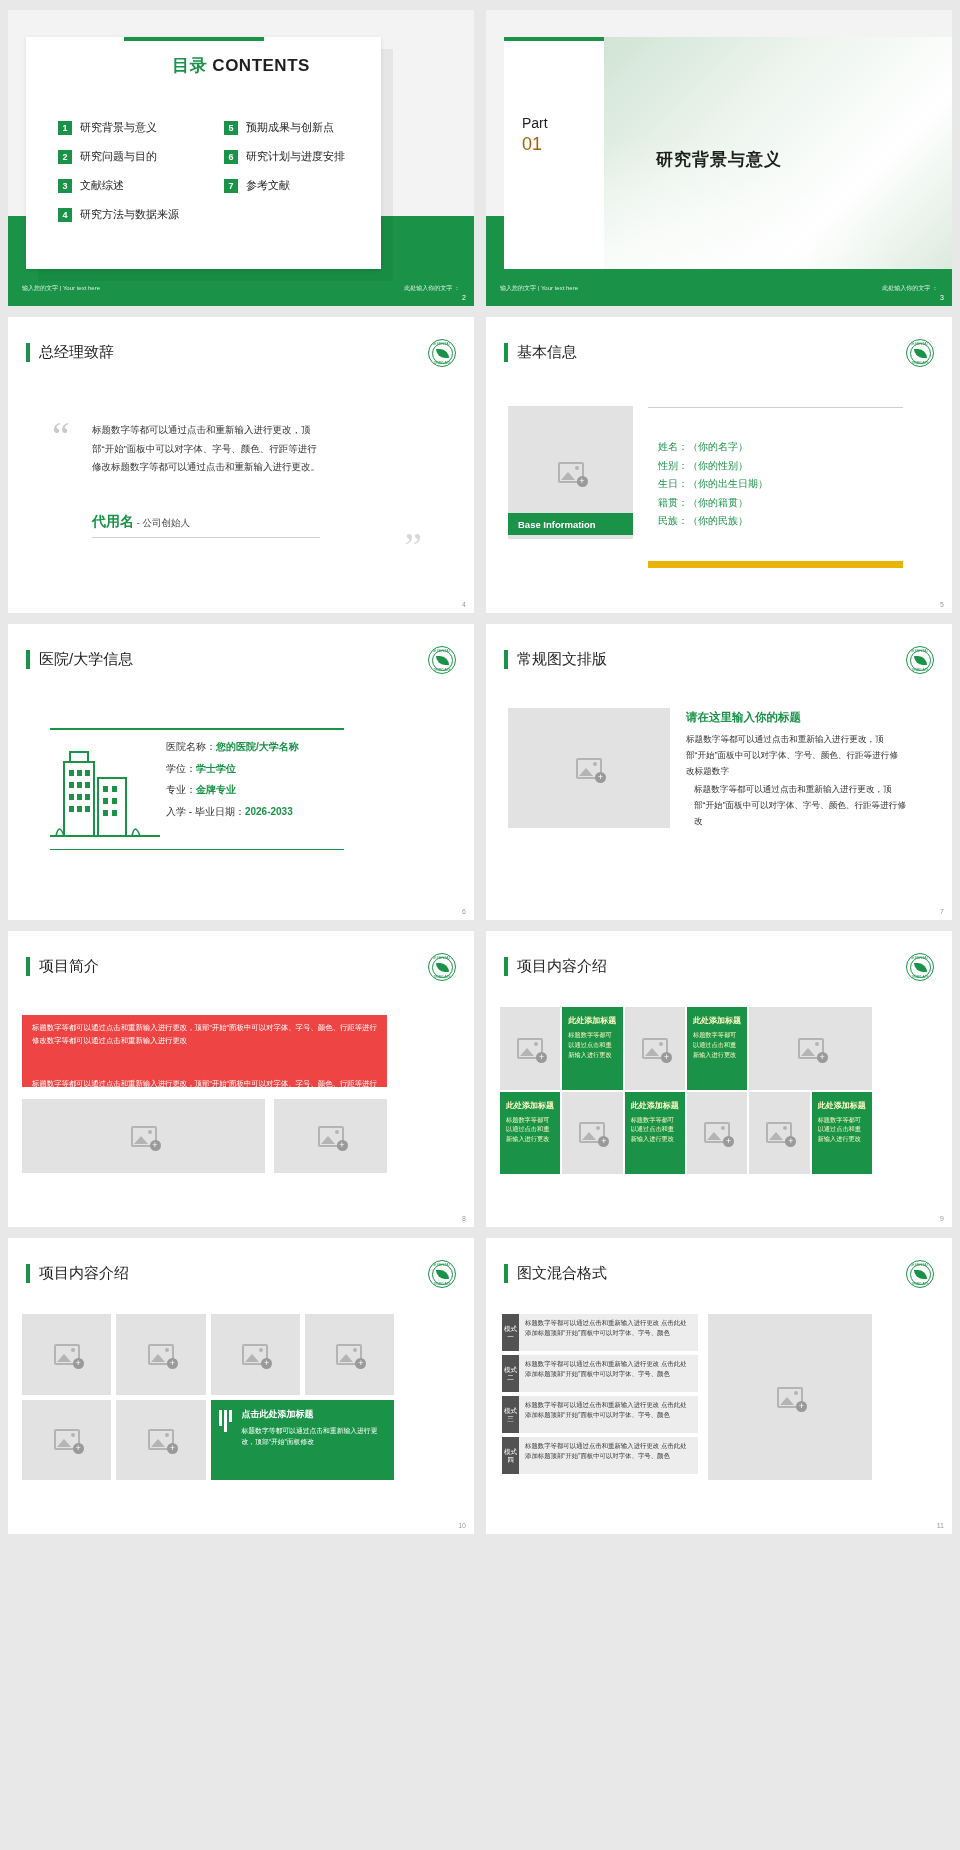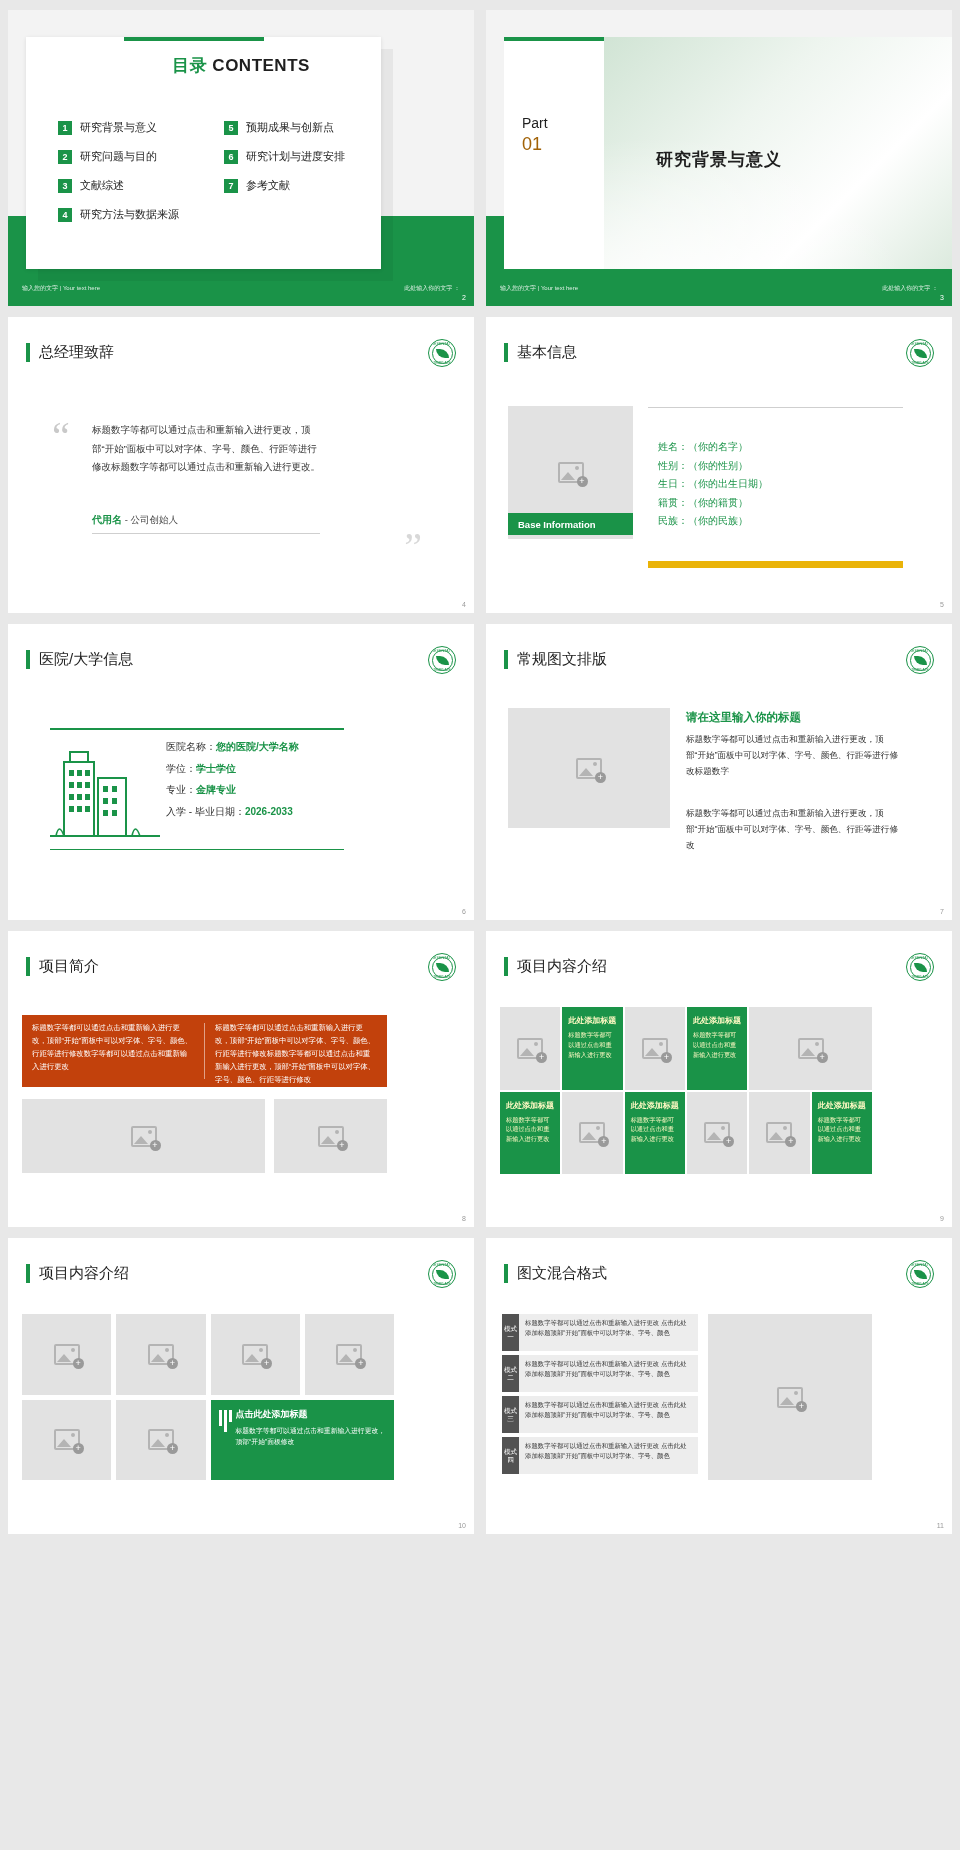--- a/index.html
+++ b/index.html
@@ -139,21 +139,21 @@
     font-family: "Liberation Serif", serif; line-height: 1;
   }
   .s4-body {
     position: absolute; left: 84px; top: 104px; width: 228px;
     font-size: 9.5px; line-height: 1.95; color: #333;
   }
   .s4-sign {
     position: absolute; left: 84px; top: 196px; width: 228px;
     font-size: 9.5px; color: #444; padding-bottom: 6px; border-bottom: 1px solid #cfcfcf;
   }
-  .s4-sign b { color: #1a9348; font-size: 10px; }
+  .s4-sign b { color: #1a9348; font-size: 14px; }
 
   
   .ph {
     background: #e2e2e2; display: flex; align-items: center; justify-content: center;
   }
   .ph-icon { width: 26px; height: 21px; position: relative; }
   .ph-icon .frame {
     position: absolute; inset: 0; border: 2px solid #b4b4b4; border-radius: 2px;
   }
   .ph-icon .mt {
@@ -183,26 +183,26 @@
   .s6-line-top { position: absolute; left: 42px; top: 104px; width: 294px; height: 2px; background: #1a9348; }
   .s6-line-bot { position: absolute; left: 42px; top: 225px; width: 294px; height: 1px; background: #1a9348; }
   .s6-build { position: absolute; left: 42px; top: 112px; width: 110px; height: 110px; }
   .s6-rows { position: absolute; left: 158px; top: 112px; width: 190px; font-size: 10px; color: #333; line-height: 2.15; }
   .s6-rows b { color: #1a9348; font-weight: bold; }
 
   
   .s7-img { position: absolute; left: 22px; top: 84px; width: 162px; height: 120px; }
   .s7-title { position: absolute; left: 200px; top: 86px; font-size: 11.5px; font-weight: bold; color: #1a9348; }
   .s7-p1 { position: absolute; left: 200px; top: 108px; width: 215px; font-size: 8.6px; color: #333; line-height: 1.85; }
-  .s7-p2 { position: absolute; left: 200px; top: 158px; width: 215px; font-size: 8.6px; color: #333; line-height: 1.85; margin-top: 24px; }
+  .s7-p2 { position: absolute; left: 208px; top: 158px; width: 215px; font-size: 8.6px; color: #333; line-height: 1.85; }
 
   
   .s8-green {
-    position: absolute; left: 14px; top: 84px; width: 365px; height: 72px; background: #c2410c;
-    display: flex; color: #fff;
+    position: absolute; left: 14px; top: 84px; width: 365px; height: 72px; background: #ef4444;
+    display: flex; color: #fff; flex-direction: column;
   }
   .s8-green .col { flex: 1; padding: 7px 10px; font-size: 7.4px; line-height: 1.75; }
   .s8-green .sep { width: 1px; background: rgba(255,255,255,.5); margin: 8px 0; }
   .s8-imgA { position: absolute; left: 14px; top: 168px; width: 243px; height: 74px; }
   .s8-imgB { position: absolute; left: 266px; top: 168px; width: 113px; height: 74px; }
 
   
   .s9-grid {
     position: absolute; left: 14px; top: 76px; width: 372px; height: 167px;
     display: grid; grid-template-columns: repeat(6, 1fr); grid-template-rows: 1fr 1fr; gap: 2px;
@@ -210,21 +210,21 @@
   .cell-img { background: #e2e2e2; display: flex; align-items: center; justify-content: center; }
   .cell-txt { background: #1a9348; color: #fef9c3; padding: 8px 6px; }
   .cell-txt .t { font-size: 8px; font-weight: bold; margin-bottom: 4px; }
   .cell-txt .d { font-size: 6.2px; line-height: 1.6; }
 
   
   .s10-grid {
     position: absolute; left: 14px; top: 76px; width: 372px; height: 166px;
     display: grid; grid-template-columns: repeat(4, 1fr); grid-template-rows: 1fr 1fr; gap: 5px;
   }
-  .s10-green { background: #1a9348; color: #fff; grid-column: 3 / span 2; display: flex; padding: 8px 8px; gap: 4px; }
+  .s10-green { background: #1a9348; color: #fff; grid-column: 3 / span 2; display: flex; padding: 8px 8px; gap: 10px; }
   .s10-green .t { font-size: 9px; font-weight: bold; margin-bottom: 4px; }
   .s10-green .d { font-size: 6.8px; line-height: 1.65; }
   .bars { display: flex; gap: 2px; align-items: flex-start; padding-top: 2px; }
   .bars i { display: block; width: 3px; background: #fff; }
 
   
   .s11-list { position: absolute; left: 16px; top: 76px; width: 196px; }
   .s11-row { display: flex; margin-bottom: 4px; height: 37px; }
   .s11-tab {
     width: 17px; background: #525252; color: #fff; font-size: 6.6px;

